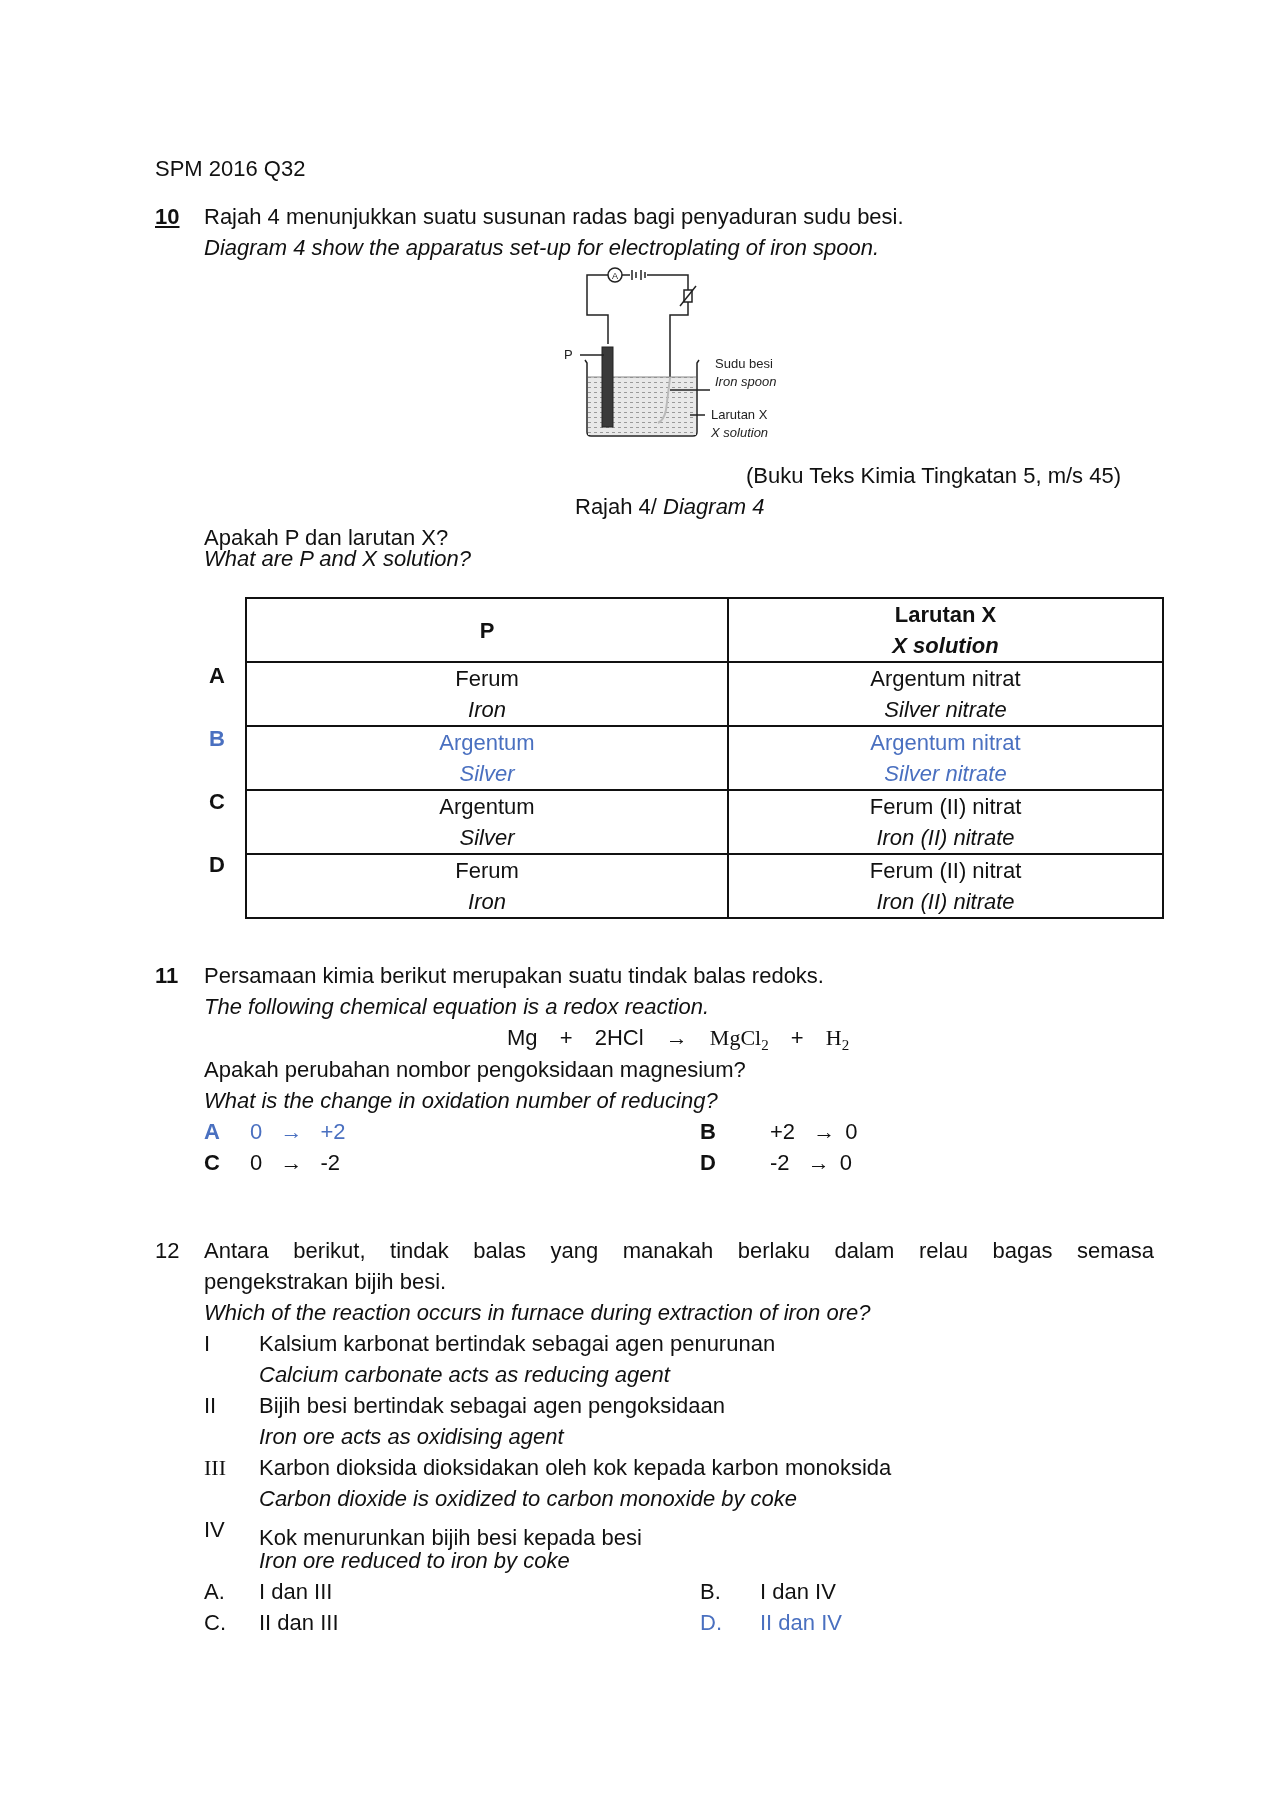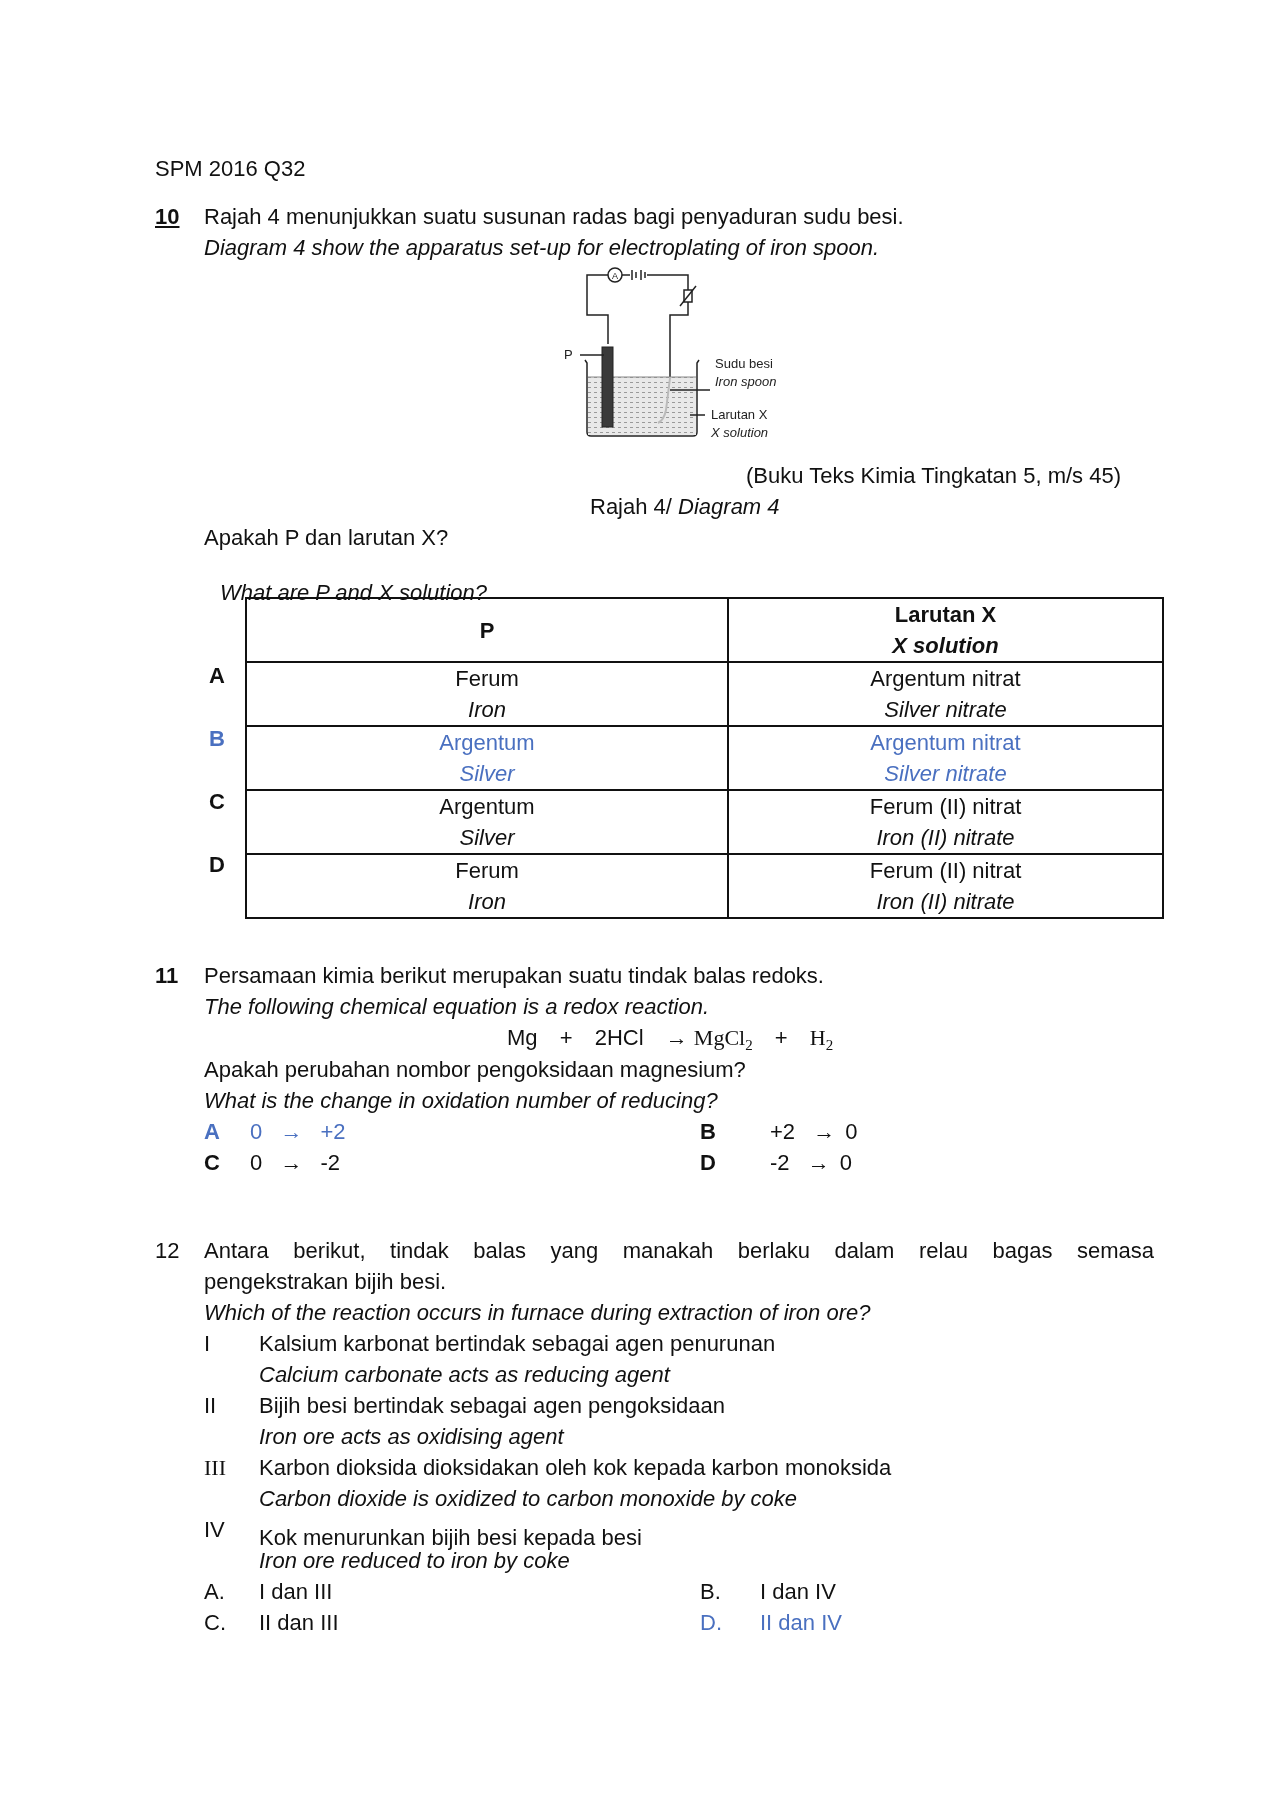--- a/index.html
+++ b/index.html
@@ -76,26 +76,26 @@
 
   <line x1="130" y1="130" x2="170" y2="130" stroke="#222" stroke-width="1.5"></line>
   <line x1="150" y1="155" x2="165" y2="155" stroke="#222" stroke-width="1.5"></line>
   <text x="175" y="108" font-size="13" font-family="Liberation Sans, sans-serif" fill="#222">Sudu besi</text>
   <text x="175" y="126" font-size="13" font-style="italic" font-family="Liberation Sans, sans-serif" fill="#222">Iron spoon</text>
   <text x="171" y="159" font-size="13" font-family="Liberation Sans, sans-serif" fill="#222">Larutan X</text>
   <text x="171" y="177" font-size="13" font-style="italic" font-family="Liberation Sans, sans-serif" fill="#222">X solution</text>
 </svg>
 
 <div class="abs" style="left:746px;top:465px;">(Buku Teks Kimia Tingkatan 5, m/s 45)</div>
-<div class="abs" style="left:575px;top:496px;margin-left:15px;">
+<div class="abs" style="left:575px;top:496px;">
   <span>Rajah 4/ </span><span class="it">Diagram 4</span>
 </div>
 
 <div class="abs" style="left:204px;top:527px;">Apakah P dan larutan X?</div>
-<div class="abs it" style="left:204px;top:582px;margin-left:16px;">What are P and X solution?</div>
+<div class="abs it" style="left:204px;top:548px;">What are P and X solution?</div>
 
 <table class="opt-table">
   <tbody>
       <tr class="hdr">
     <td class="col-p b">P</td>
     <td>
       <div class="b">Larutan X</div>
       <div class="b it">X solution</div>
     </td>
   </tr>
@@ -148,21 +148,21 @@
 
 <div class="abs b" style="left:155px;top:965px;">11</div>
 <div class="abs" style="left:204px;top:965px;">Persamaan kimia berikut merupakan suatu tindak balas redoks.</div>
 <div class="abs it" style="left:204px;top:996px;">The following chemical equation is a redox reaction.</div>
 
 <div class="abs" style="left:507px;top:1027px;">
   <span>Mg</span>
   <span style="margin-left:16px">+</span>
   <span style="margin-left:16px">2HCl</span>
   <span style="margin-left:16px">→</span>
-  <span class="serif" style="">MgCl</span><sub class="serif" style="font-size:15px">2</sub>
+  <span class="serif" style="margin-left:16px">MgCl</span><sub class="serif" style="font-size:15px">2</sub>
   <span style="margin-left:16px">+</span>
   <span class="serif" style="margin-left:16px">H</span><sub class="serif" style="font-size:15px">2</sub>
 </div>
 
 <div class="abs" style="left:204px;top:1059px;">Apakah perubahan nombor pengoksidaan magnesium?</div>
 <div class="abs it" style="left:204px;top:1090px;">What is the change in oxidation number of reducing?</div>
 
 <div class="abs blue" style="left:204px;top:1121px;">
   <span class="b">A</span>
   <span style="margin-left:24px">0</span>

